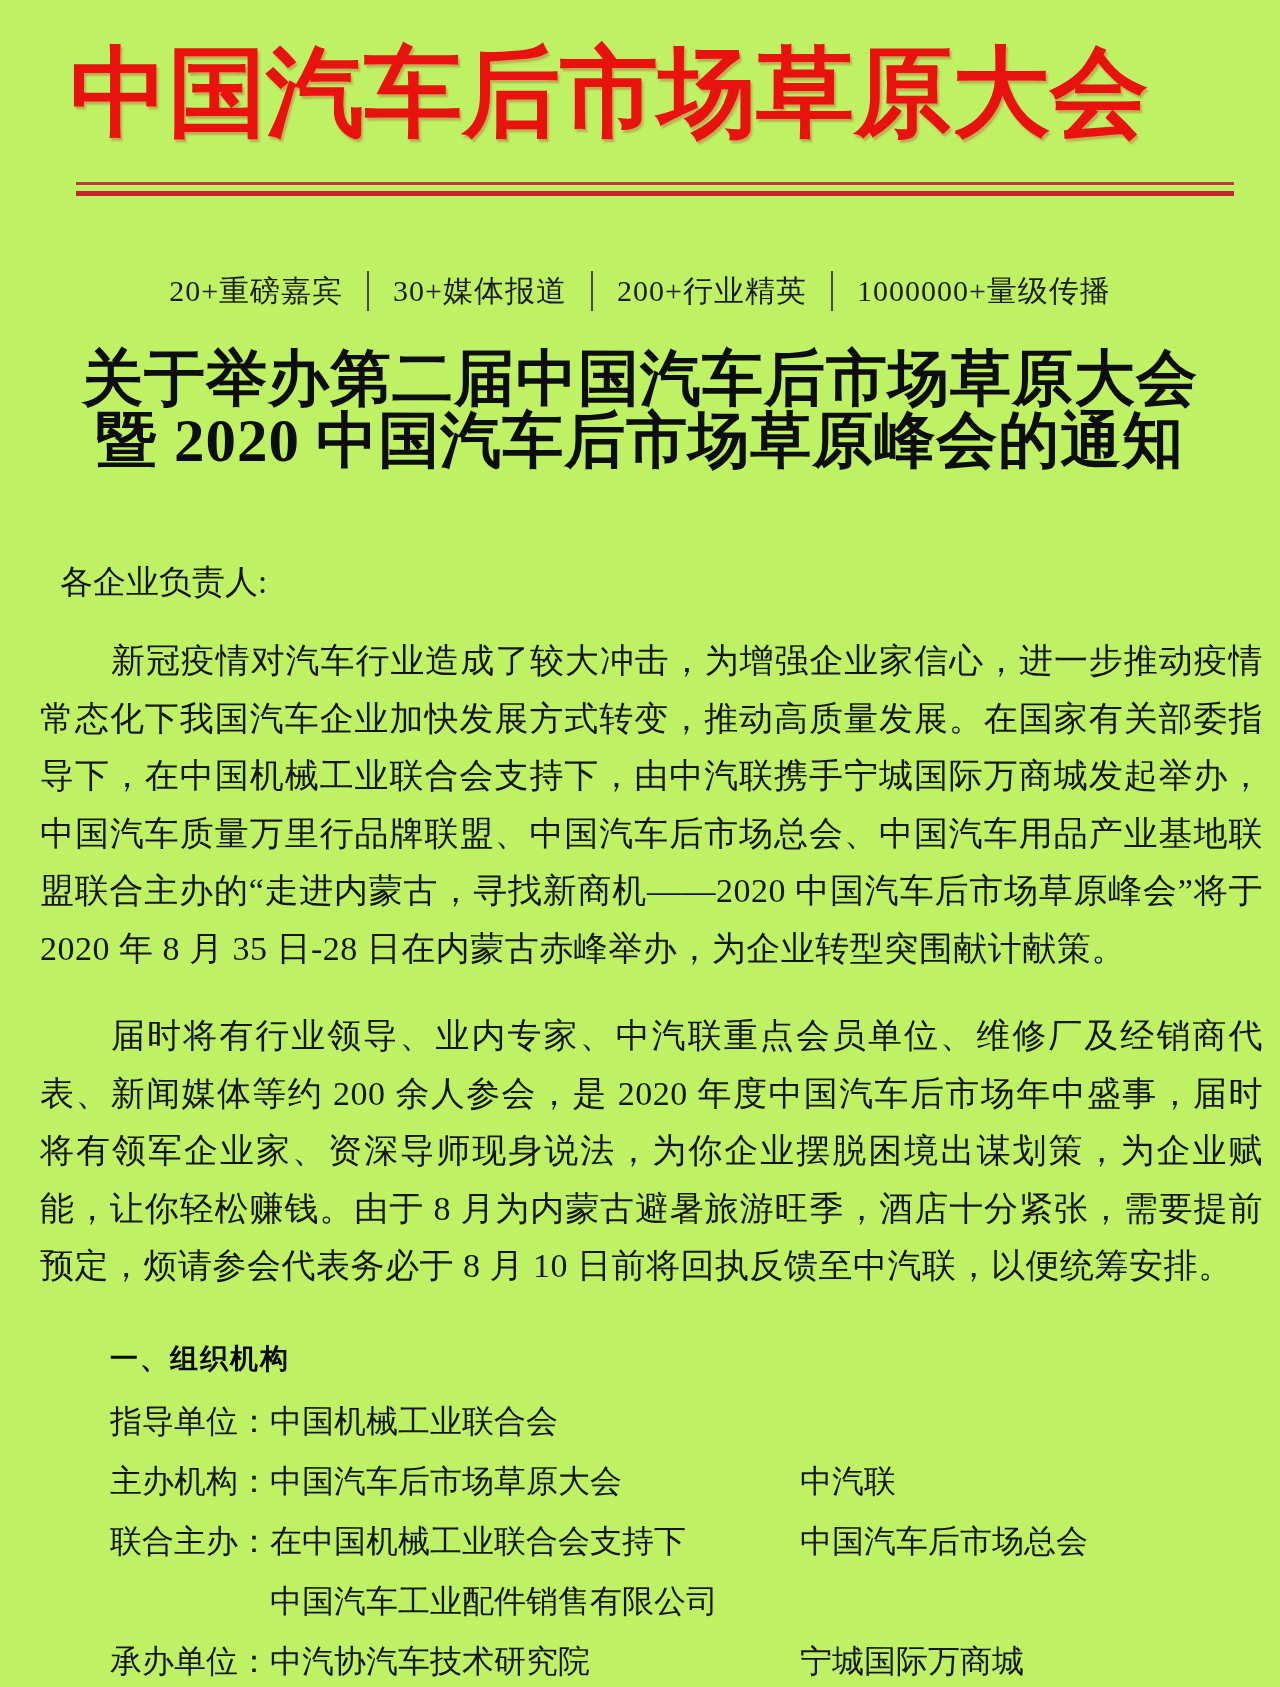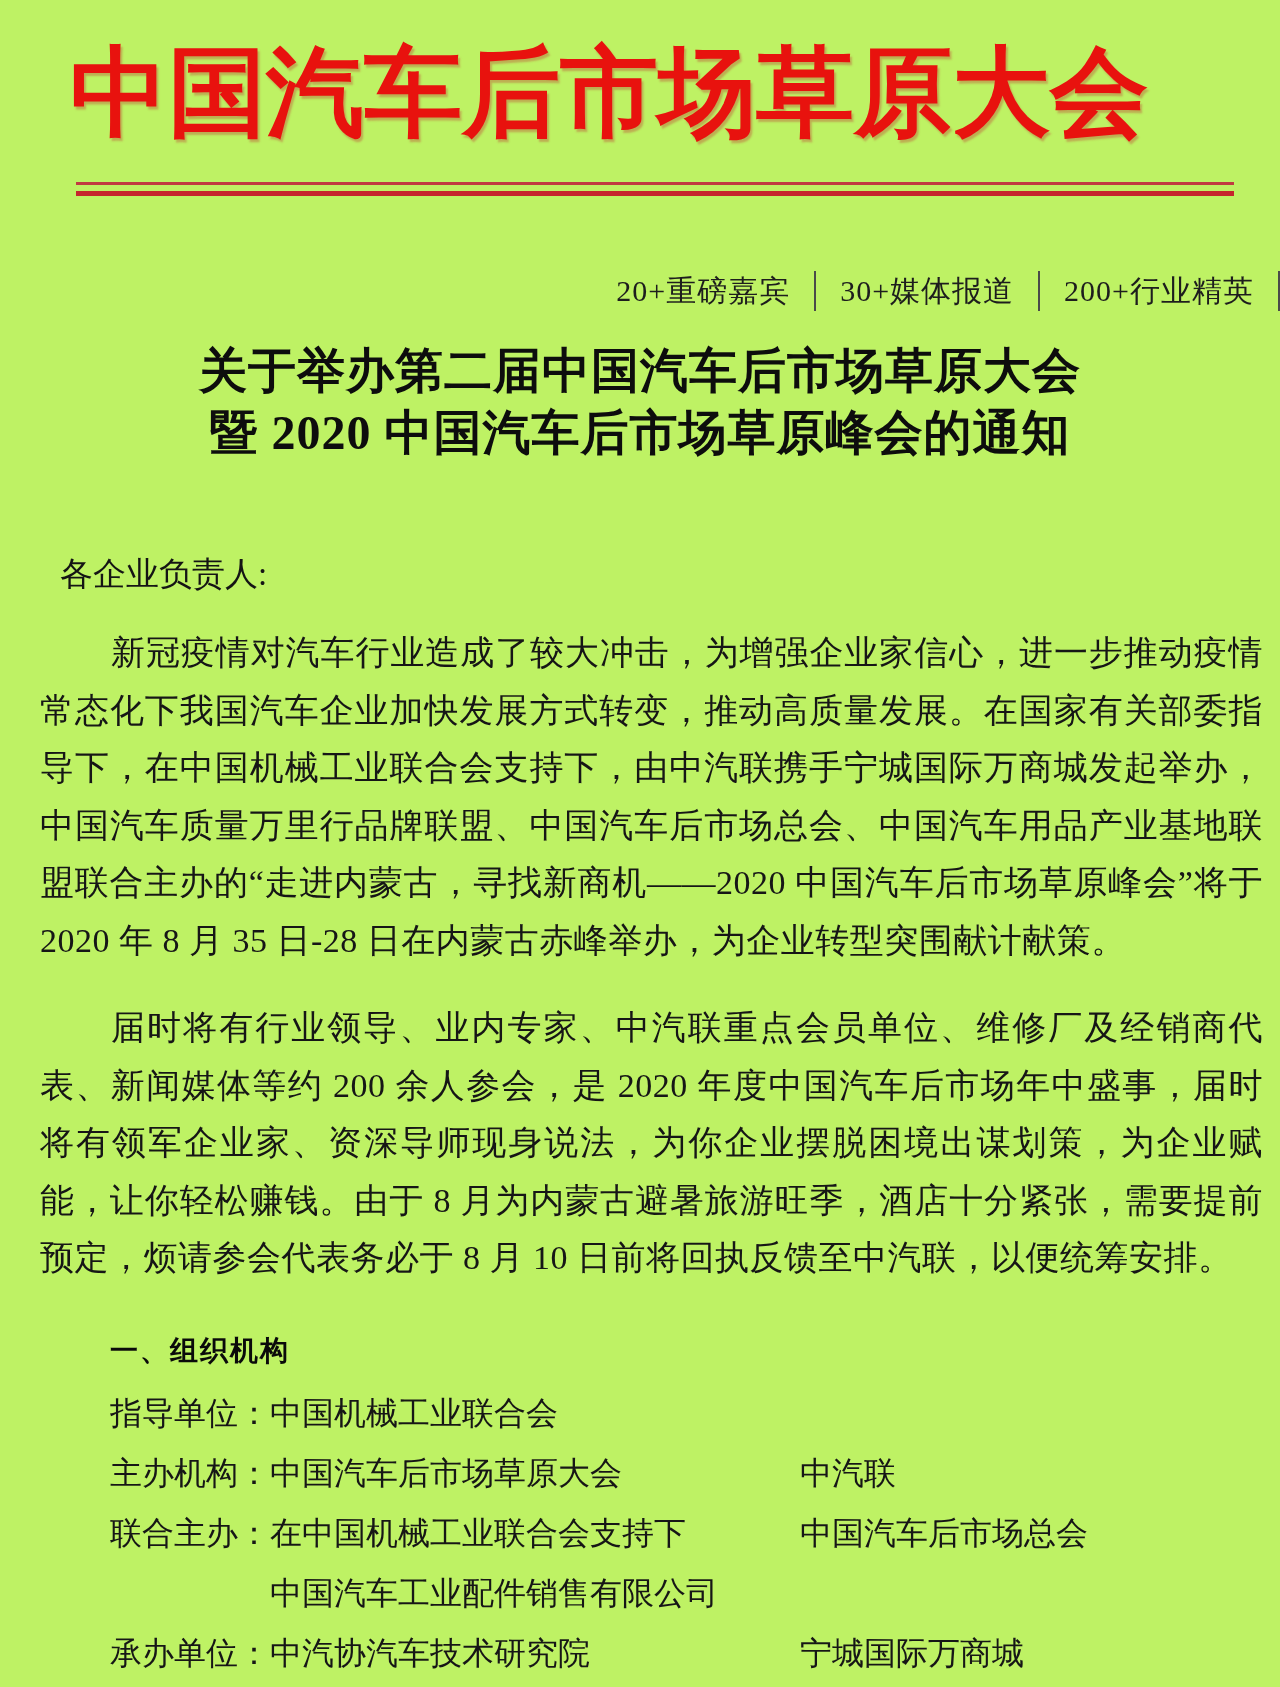--- a/index.html
+++ b/index.html
@@ -27,34 +27,34 @@
     text-shadow:2px 3px 2px rgba(190,50,50,0.35);
   }
   .rules { margin:24px 46px 0 76px; }
   .rule-thin  { height:3px; background:var(--rule-red-light,#c03b41); margin-bottom:6px; }
   .rule-thick { height:5px; background:var(--rule-red,#c5262c); }
 
   
   .stats {
     margin-top:74px;
     display:flex;
-    justify-content:flex-end;
+    justify-content:center;
     align-items:center;
     font-size:30px;
     line-height:42px;
     color:#1d1d1d;
   }
   .stat { padding:0 24px; letter-spacing:1px; white-space:nowrap; }
   .stat-divider { width:2px; height:40px; background:#4a4a4a; flex:none; }
 
   
   .doc-title {
-    margin-top:28px;
+    margin-top:36px;
     text-align:center;
-    font-size:48px;
+    font-size:61px;
     font-weight:bold;
     line-height:62px;
     color:#0d0d0d;
     letter-spacing:1px;
   }
 
   
   .salutation {
     margin:82px 20px 0 60px;
     font-size:33px;
@@ -100,20 +100,21 @@
     <div class="rule-thick"></div>
   </div>
 
   <div class="stats">
     <span class="stat">20+重磅嘉宾</span>
     <span class="stat-divider"></span>
     <span class="stat">30+媒体报道</span>
     <span class="stat-divider"></span>
     <span class="stat">200+行业精英</span>
     <span class="stat-divider"></span>
+    <span class="stat">1000000+量级传播</span>
   </div>
 
   <div class="doc-title">
     <div>关于举办第二届中国汽车后市场草原大会</div>
     <div>暨 2020 中国汽车后市场草原峰会的通知</div>
   </div>
 
   <div class="salutation">各企业负责人:</div>
 
   <p class="para">新冠疫情对汽车行业造成了较大冲击，为增强企业家信心，进一步推动疫情常态化下我国汽车企业加快发展方式转变，推动高质量发展。在国家有关部委指导下，在中国机械工业联合会支持下，由中汽联携手宁城国际万商城发起举办，中国汽车质量万里行品牌联盟、中国汽车后市场总会、中国汽车用品产业基地联盟联合主办的“走进内蒙古，寻找新商机——2020 中国汽车后市场草原峰会”将于 2020 年 8 月 35 日-28 日在内蒙古赤峰举办，为企业转型突围献计献策。</p>

